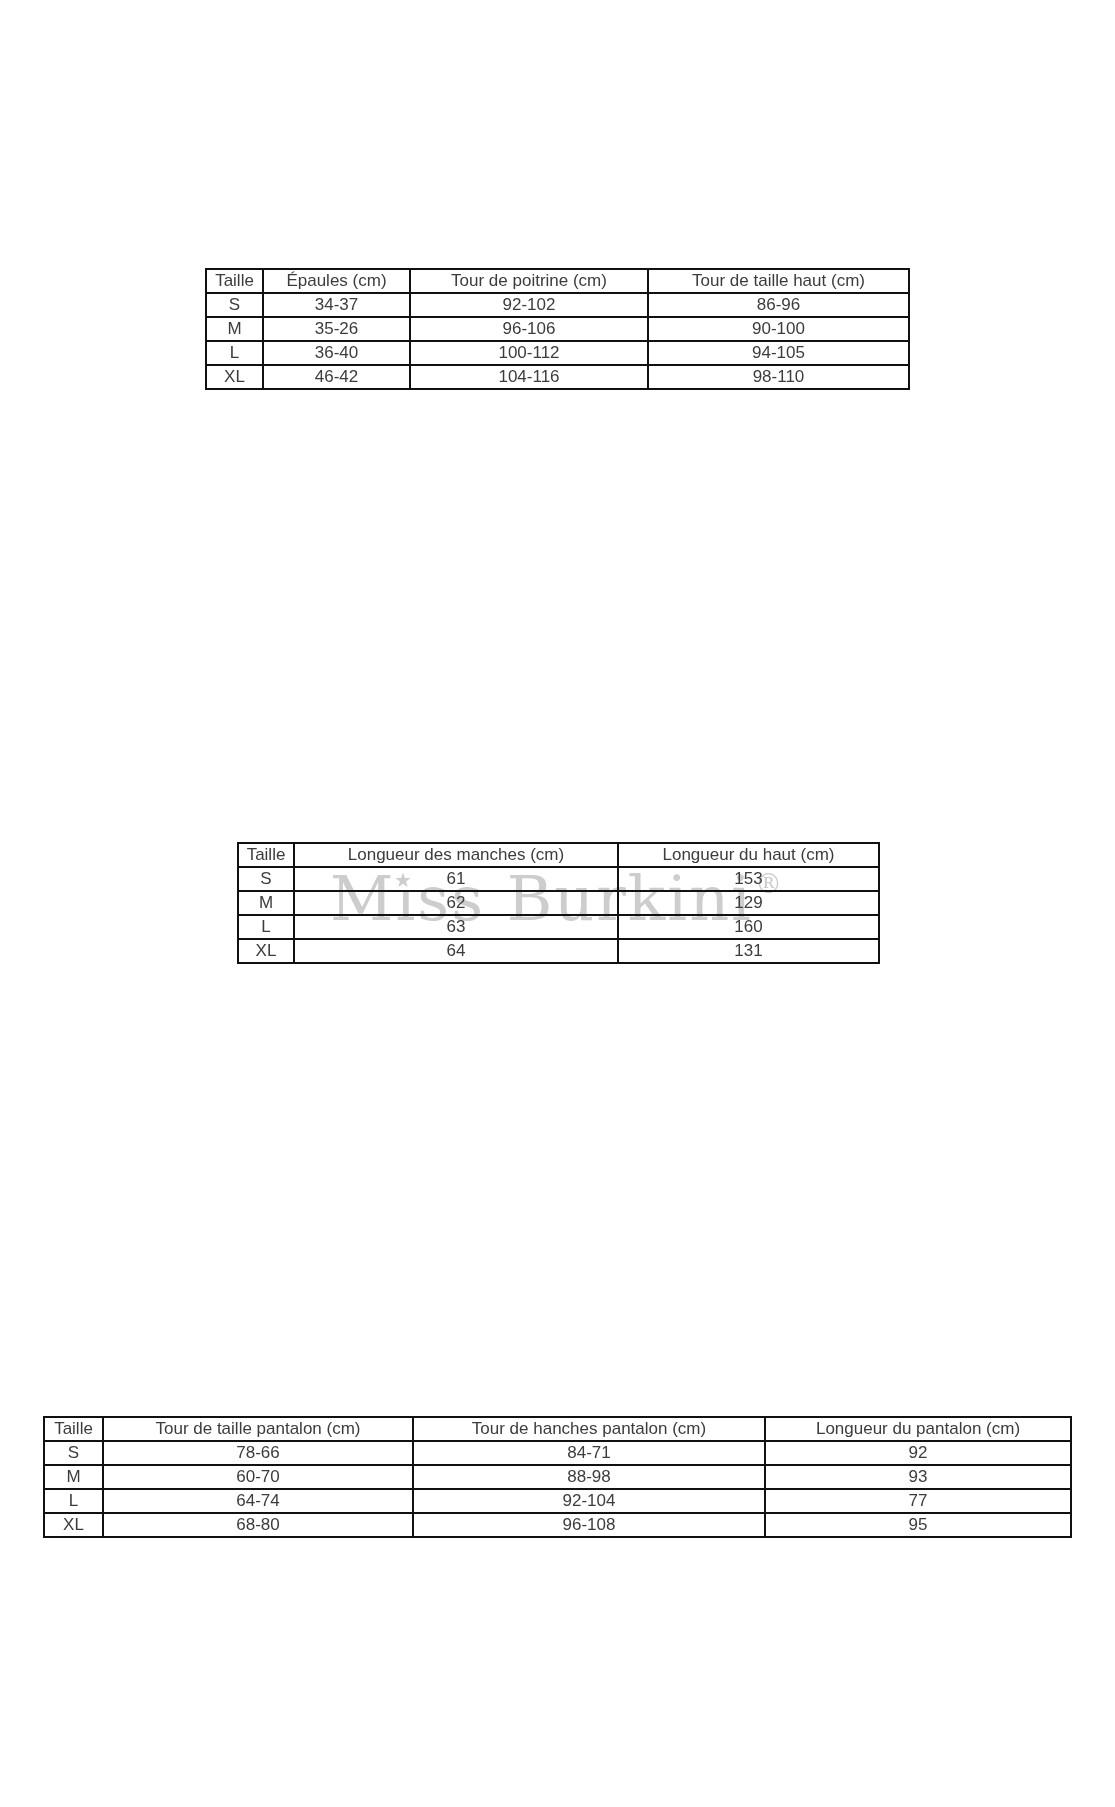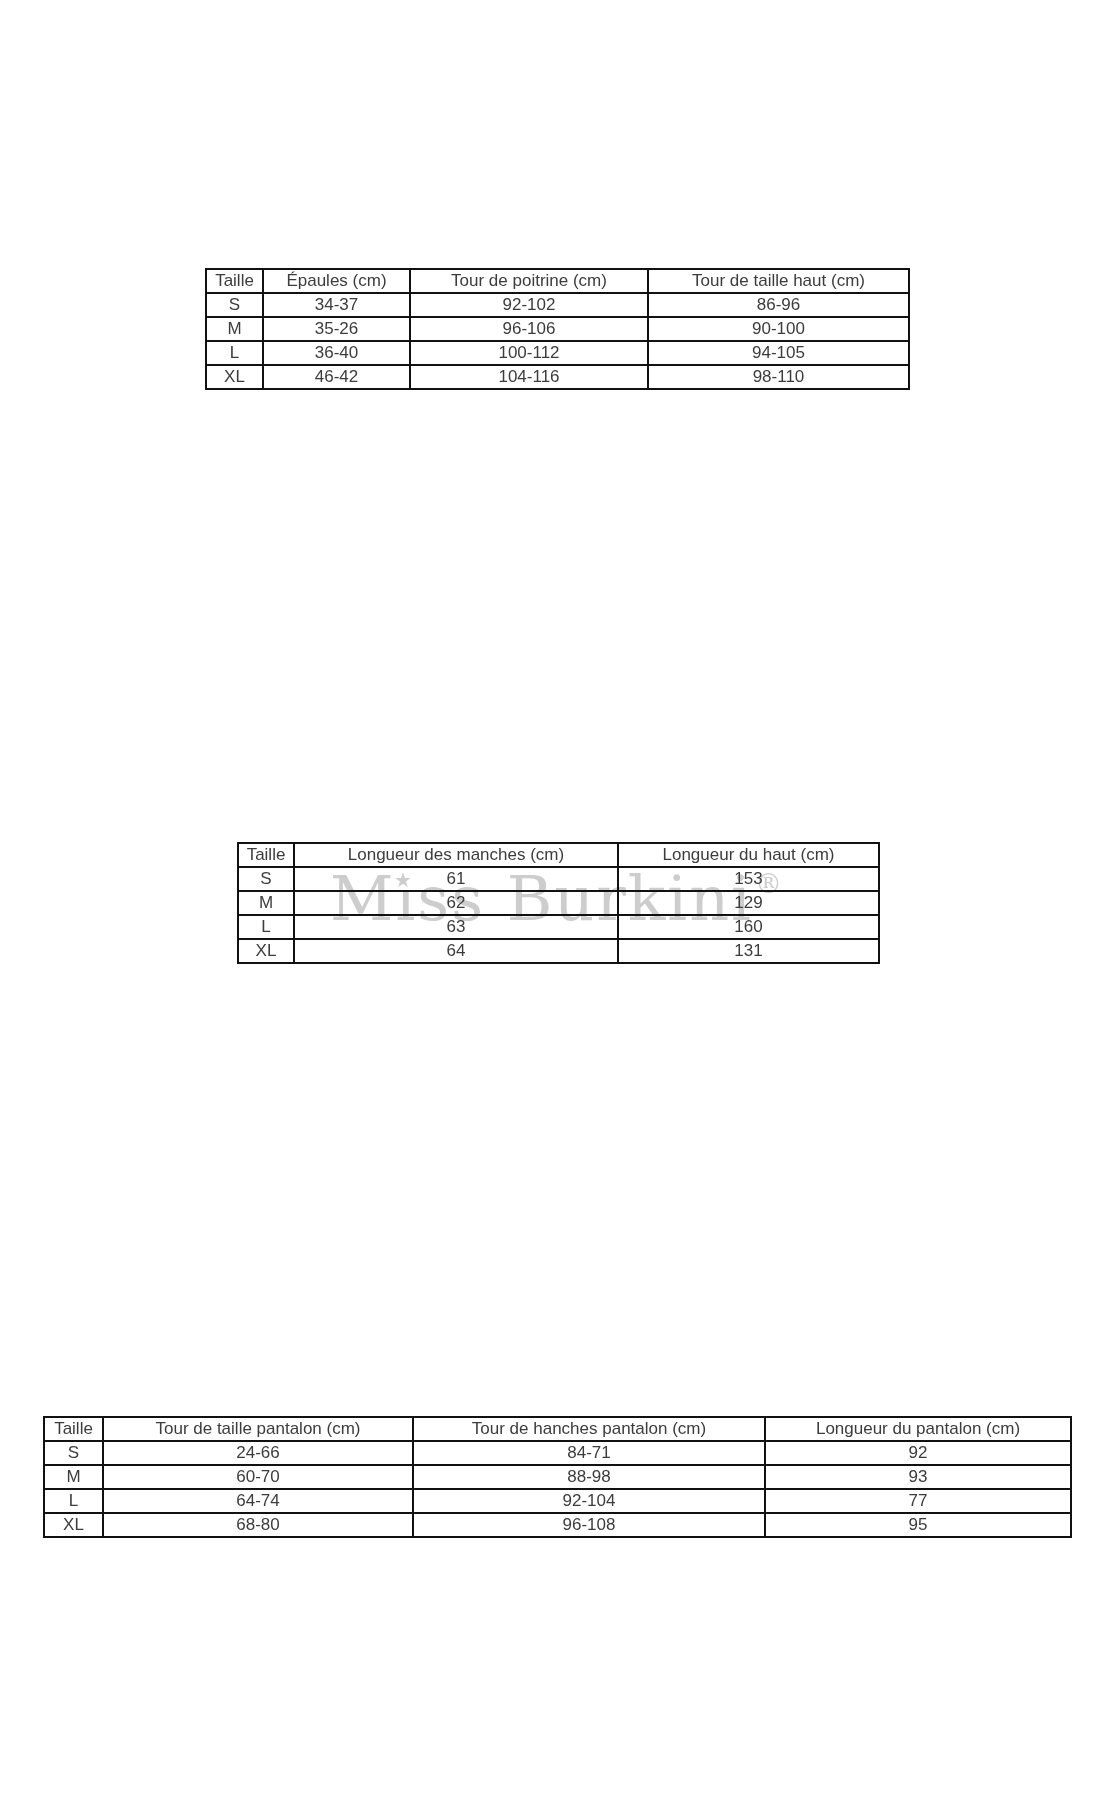--- a/index.html
+++ b/index.html
@@ -178,21 +178,21 @@
         <tr>
           <th scope="col">Taille</th>
           <th scope="col">Tour de taille pantalon (cm)</th>
           <th scope="col">Tour de hanches pantalon (cm)</th>
           <th scope="col">Longueur du pantalon (cm)</th>
         </tr>
       </thead>
       <tbody>
         <tr>
           <td>S</td>
-          <td>24-66</td>
+          <td>78-66</td>
           <td>84-71</td>
           <td>92</td>
         </tr>
         <tr>
           <td>M</td>
           <td>60-70</td>
           <td>88-98</td>
           <td>93</td>
         </tr>
         <tr>

